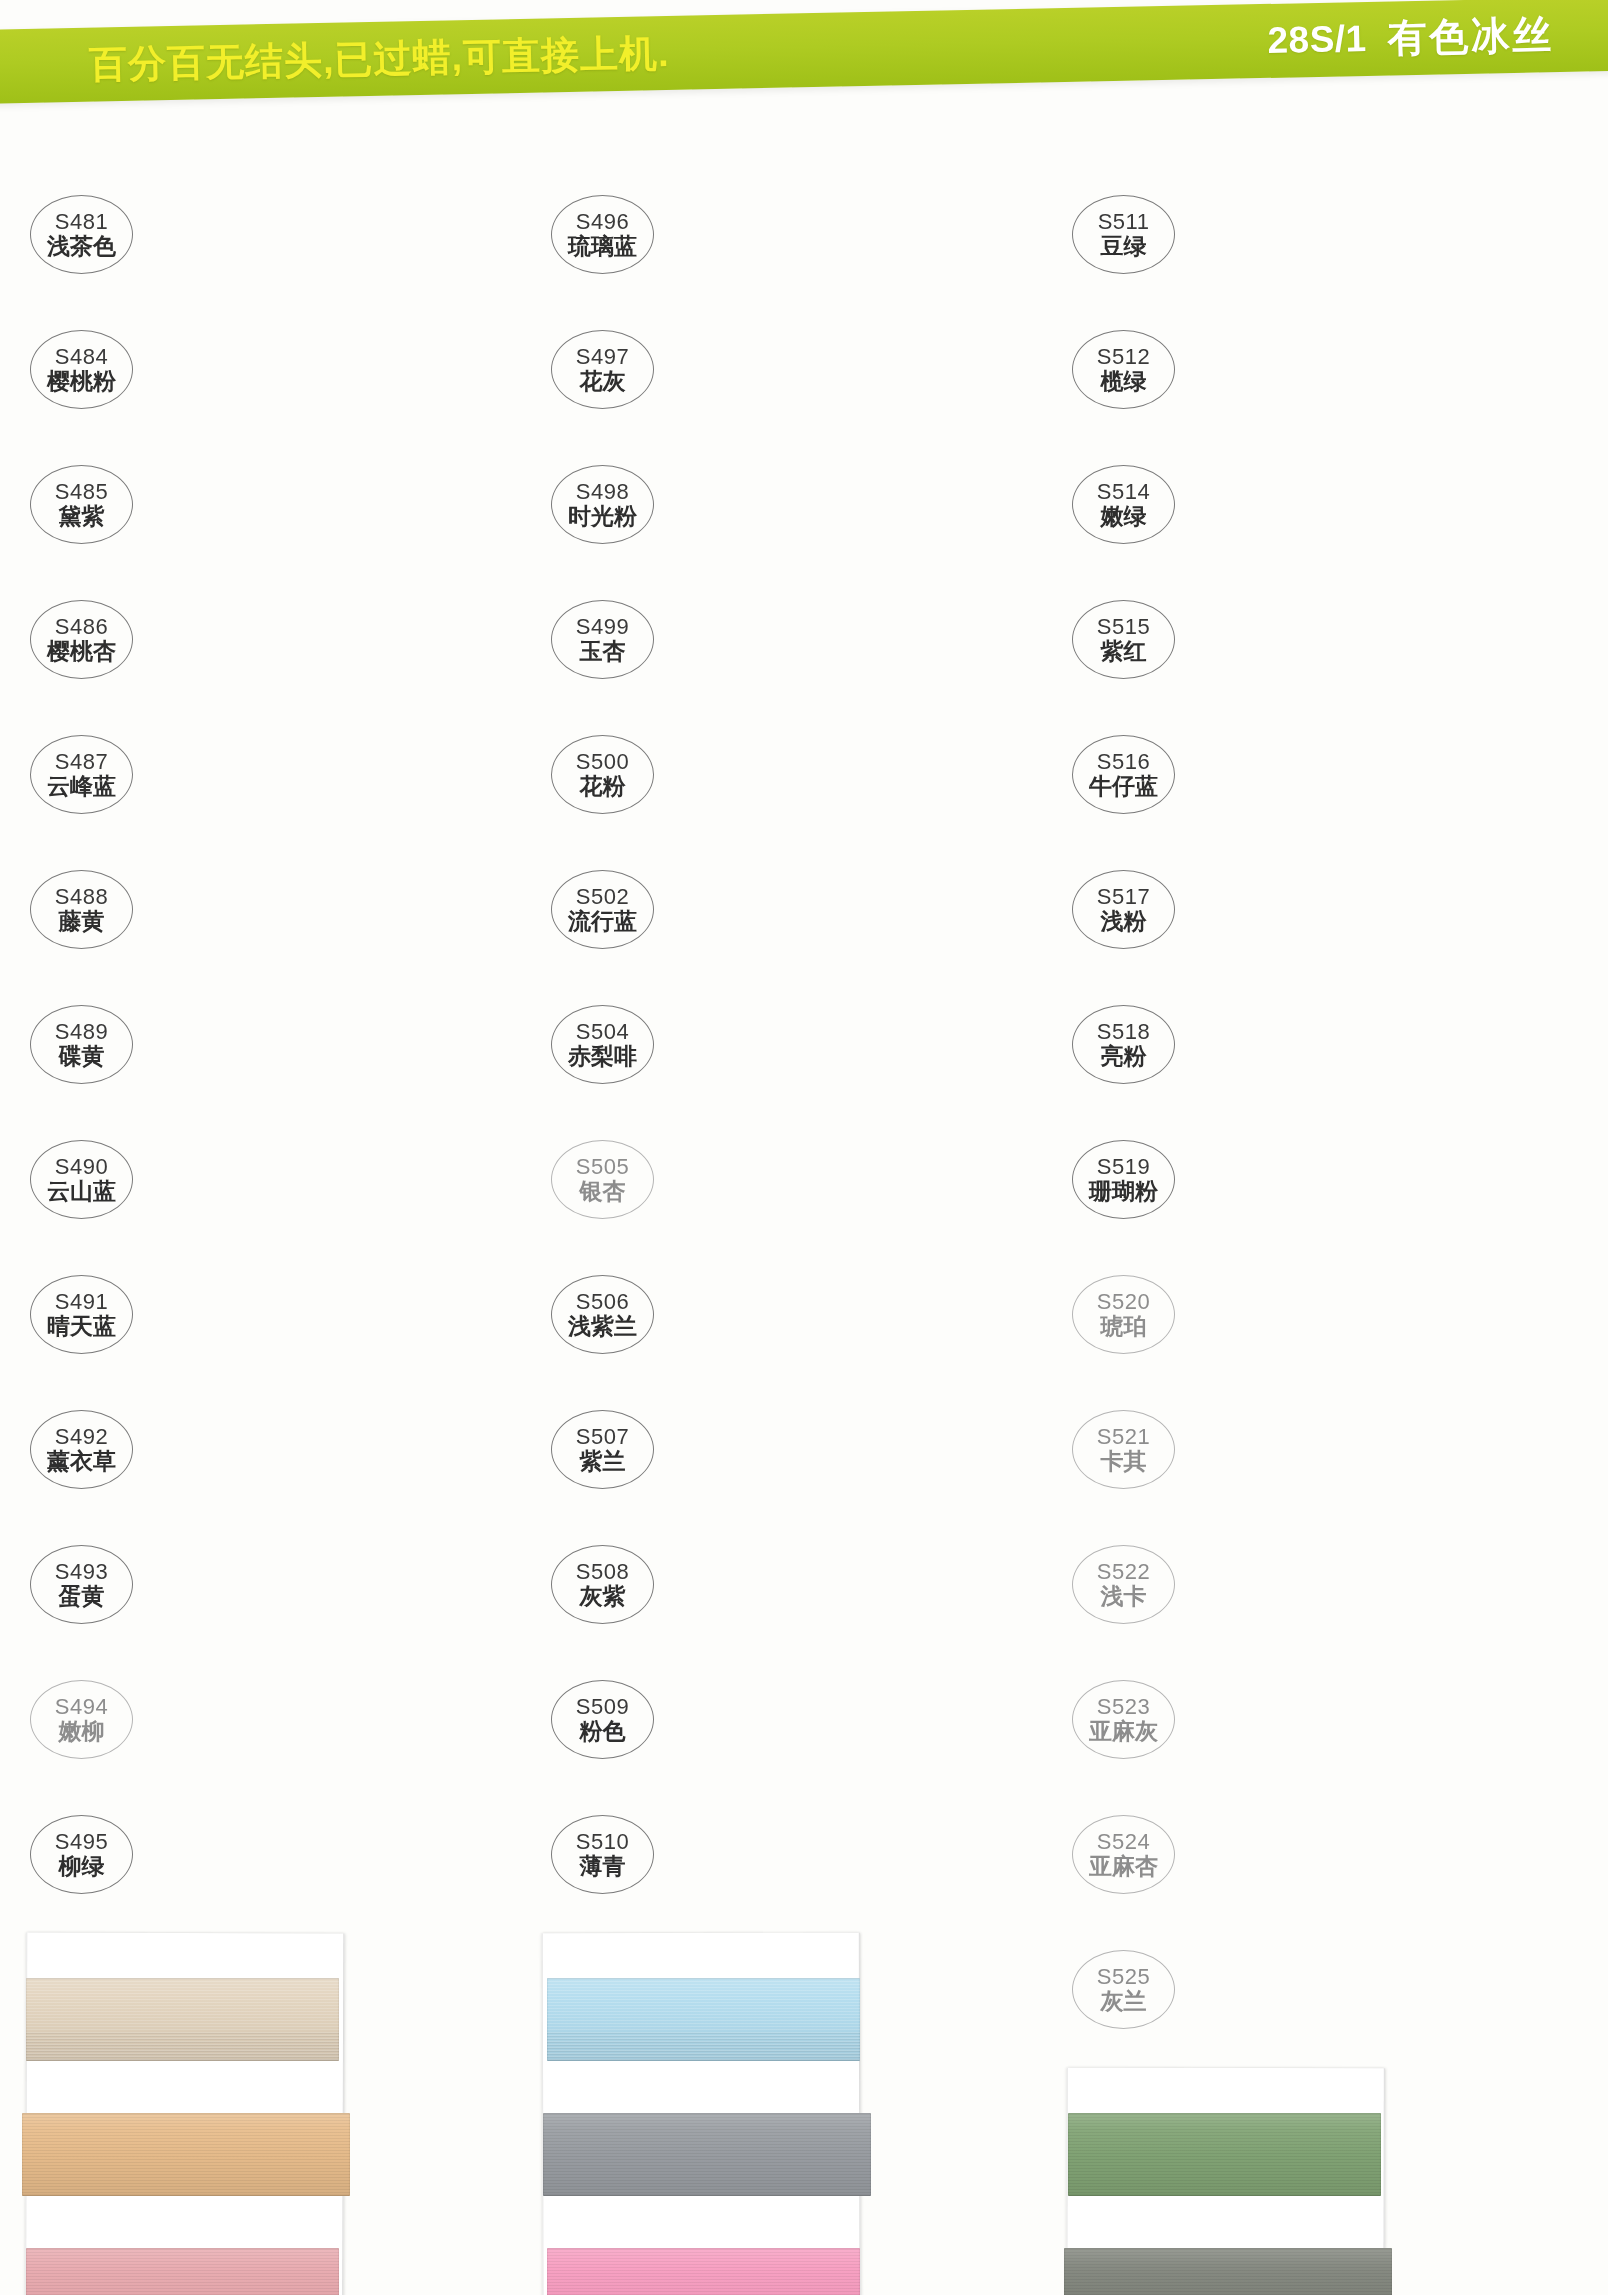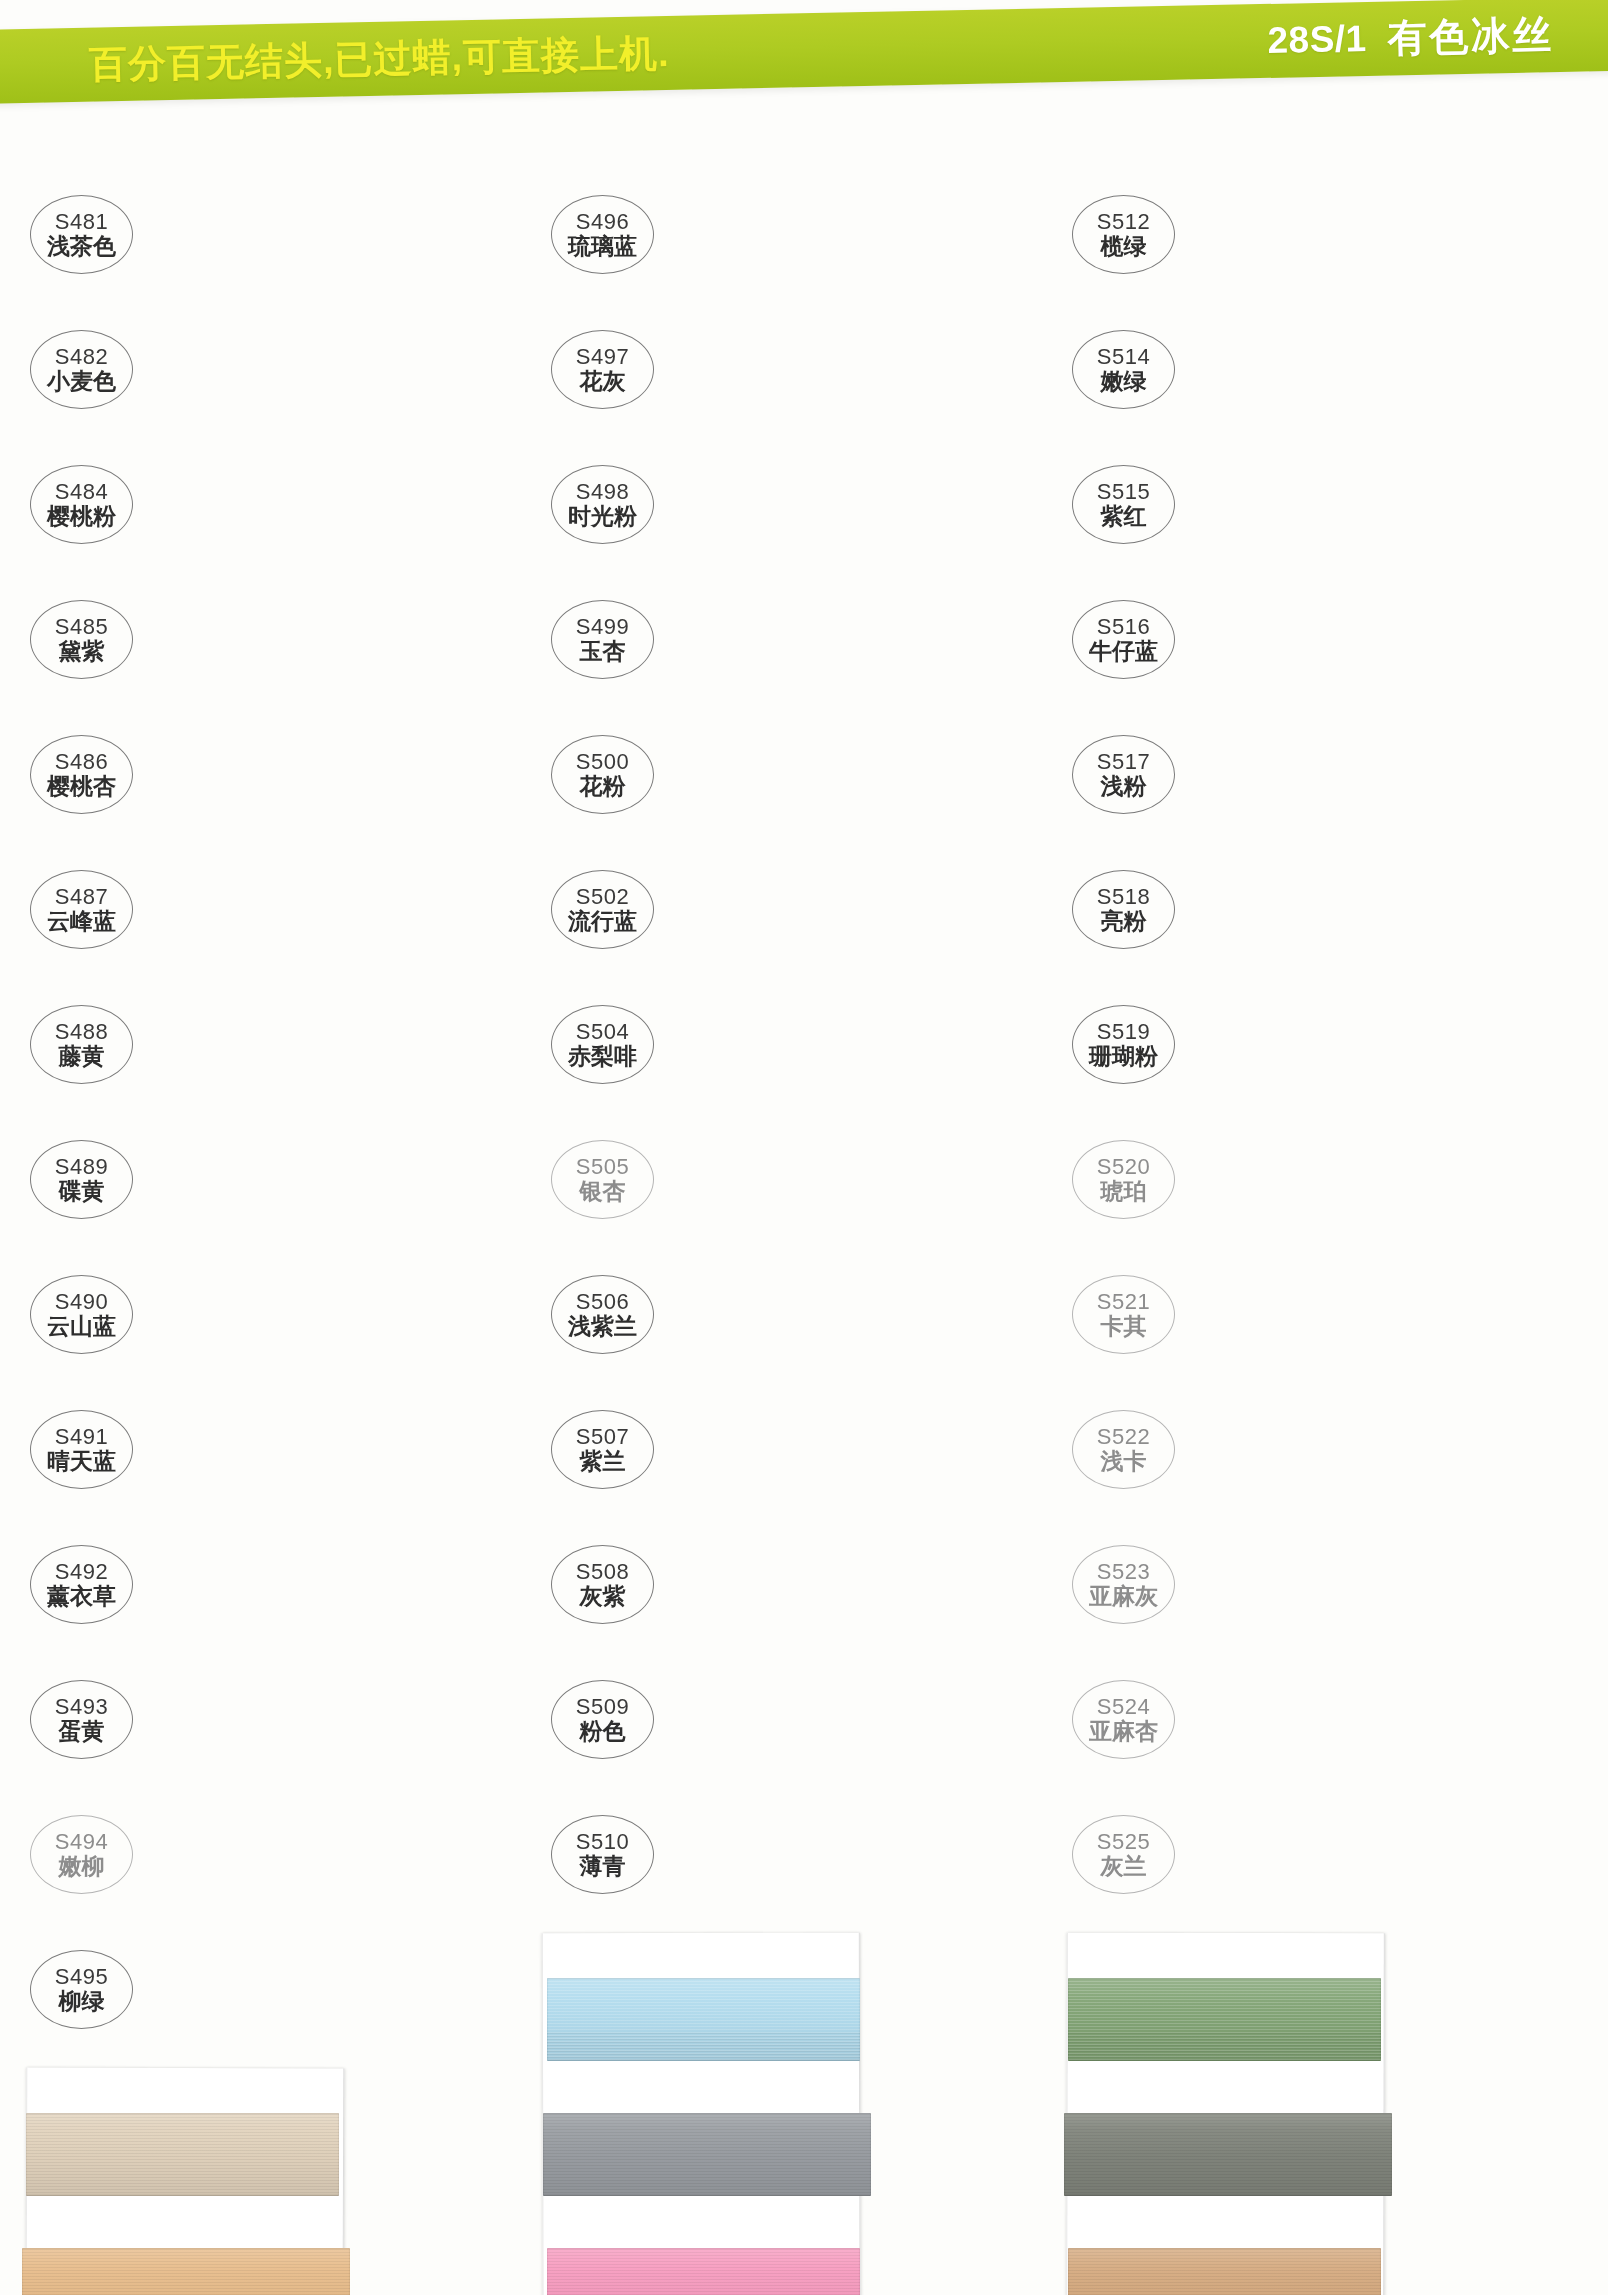--- a/index.html
+++ b/index.html
@@ -239,26 +239,20 @@
       <div class="label-col">
         <div class="rows" id="labels-0">
             <div class="row">
               <div class="oval">
                 <span class="code">S481</span>
                 <span class="cname">浅茶色</span>
               </div>
             </div>
             <div class="row">
               <div class="oval">
-                <span class="code">S482</span>
-                <span class="cname">小麦色</span>
-              </div>
-            </div>
-            <div class="row">
-              <div class="oval">
                 <span class="code">S484</span>
                 <span class="cname">樱桃粉</span>
               </div>
             </div>
             <div class="row">
               <div class="oval">
                 <span class="code">S485</span>
                 <span class="cname">黛紫</span>
               </div>
             </div>
@@ -629,20 +623,26 @@
             </div>
           </div>
       </div>
     </div>
 
     <div class="column col-3">
       <div class="label-col">
         <div class="rows" id="labels-2">
             <div class="row">
               <div class="oval">
+                <span class="code">S511</span>
+                <span class="cname">豆绿</span>
+              </div>
+            </div>
+            <div class="row">
+              <div class="oval">
                 <span class="code">S512</span>
                 <span class="cname">榄绿</span>
               </div>
             </div>
             <div class="row">
               <div class="oval">
                 <span class="code">S514</span>
                 <span class="cname">嫩绿</span>
               </div>
             </div>

